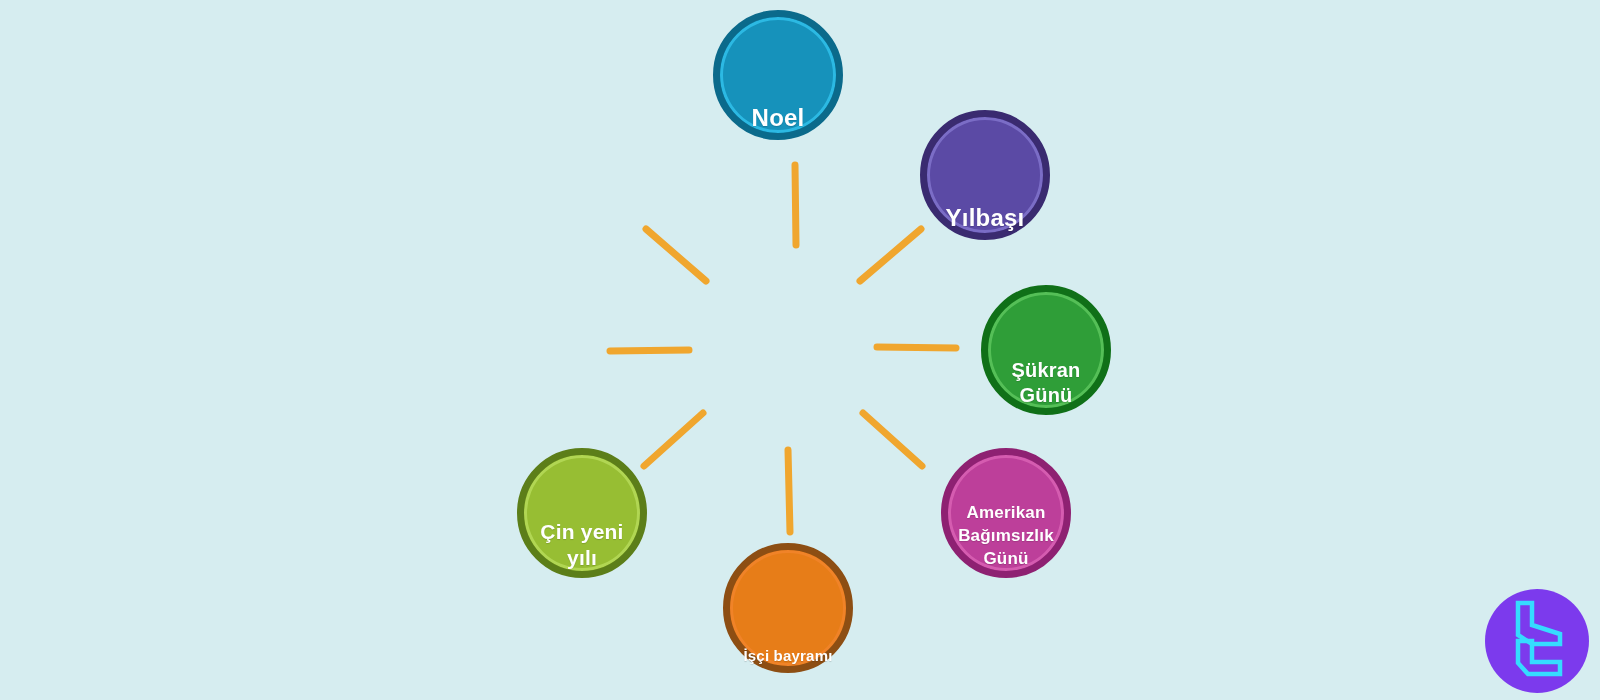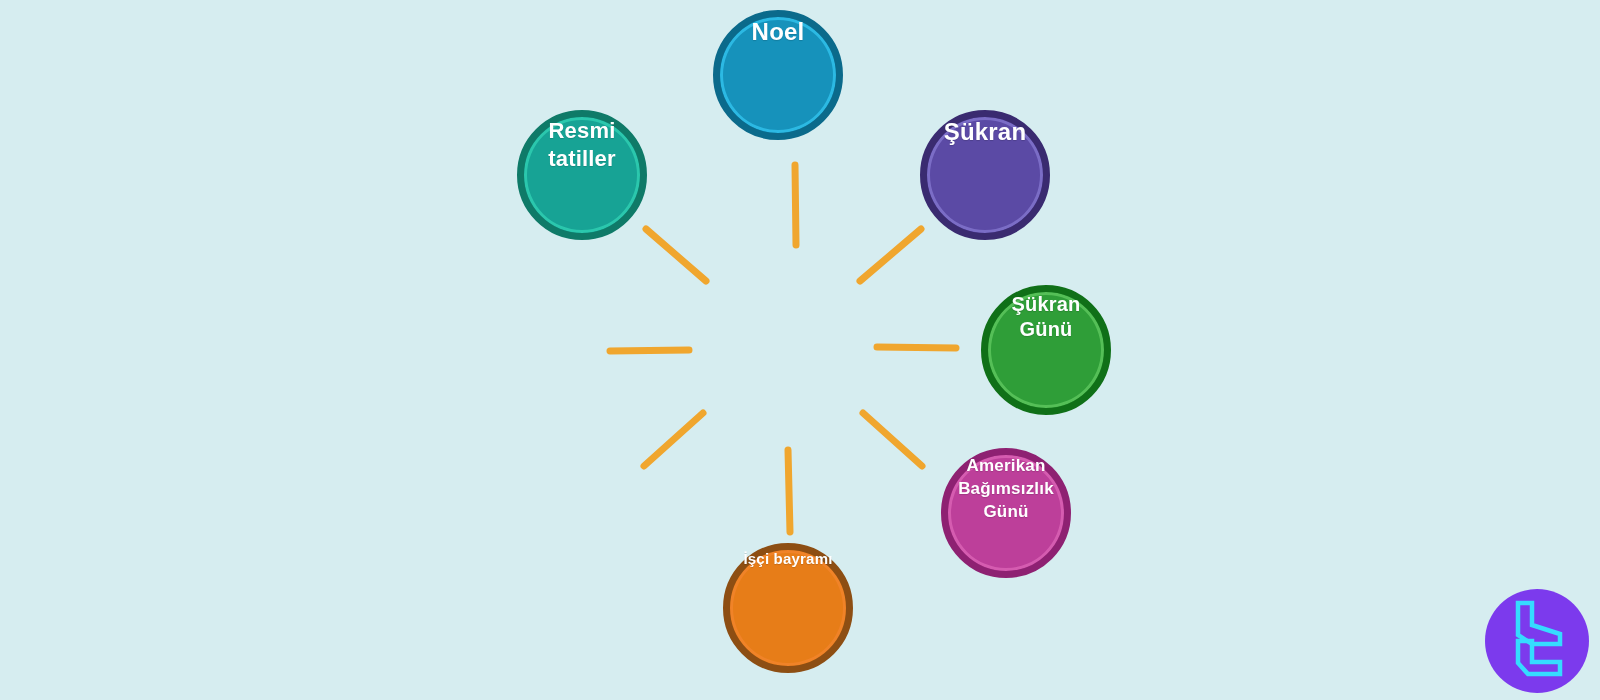--- a/index.html
+++ b/index.html
@@ -17,21 +17,21 @@
     position: absolute;
     left: 0; top: 0;
     width: 1600px; height: 700px;
   }
 
   .node {
     position: absolute;
     box-sizing: border-box;
     border-radius: 50%;
     display: flex;
-    align-items: flex-start;
+    align-items: flex-end;
     justify-content: center;
     text-align: center;
     color: #ffffff;
     font-weight: bold;
     background: var(--fill, #888);
     border: 7px solid var(--border, #444);
     box-shadow: inset 0 0 0 3px var(--ring, #aaa);
     line-height: 1.25;
     letter-spacing: 0.2px;
   }
@@ -79,33 +79,33 @@
       <line class="spoke" x1="863" y1="413" x2="922" y2="466" stroke="#f0a62e"></line>
       <line class="spoke" x1="788" y1="450" x2="790" y2="532" stroke="#f0a62e"></line>
     </g>
   </svg>
 
 
   <div class="node satellite n-noel" style="--fill: #1692bb; --ring: #2cb9e3; --border: #0b6a8b;">
     <span class="label">Noel</span>
   </div>
 
-  <div class="node satellite n-resmi" style="--fill: #17a395; --ring: #2bc7ad; --border: #0f7a68;">
-    <span class="label">Resmi tatiller</span>
-  </div>
 
   <div class="node satellite n-yilbasi" style="--fill: #5b4aa5; --ring: #7b6dc6; --border: #3a2b70;">
-    <span class="label">Şükran</span>
+    <span class="label">Yılbaşı</span>
   </div>
 
 
   <div class="node satellite n-sukran" style="--fill: #2f9e38; --ring: #55bf57; --border: #107018;">
     <span class="label">Şükran Günü</span>
   </div>
 
+  <div class="node satellite n-cin" style="--fill: #97be33; --ring: #b1d653; --border: #5c7e19;">
+    <span class="label">Çin yeni yılı</span>
+  </div>
 
   <div class="node satellite n-amerikan" style="--fill: #bd3f9a; --ring: #d55cb0; --border: #8e2172;">
     <span class="label">Amerikan Bağımsızlık Günü</span>
   </div>
 
   <div class="node satellite n-isci" style="--fill: #e77d18; --ring: #f08328; --border: #8d4e13;">
     <span class="label">İşçi bayramı</span>
   </div>
 
   <svg class="brand-logo" viewBox="0 0 104 104" xmlns="http://www.w3.org/2000/svg">

